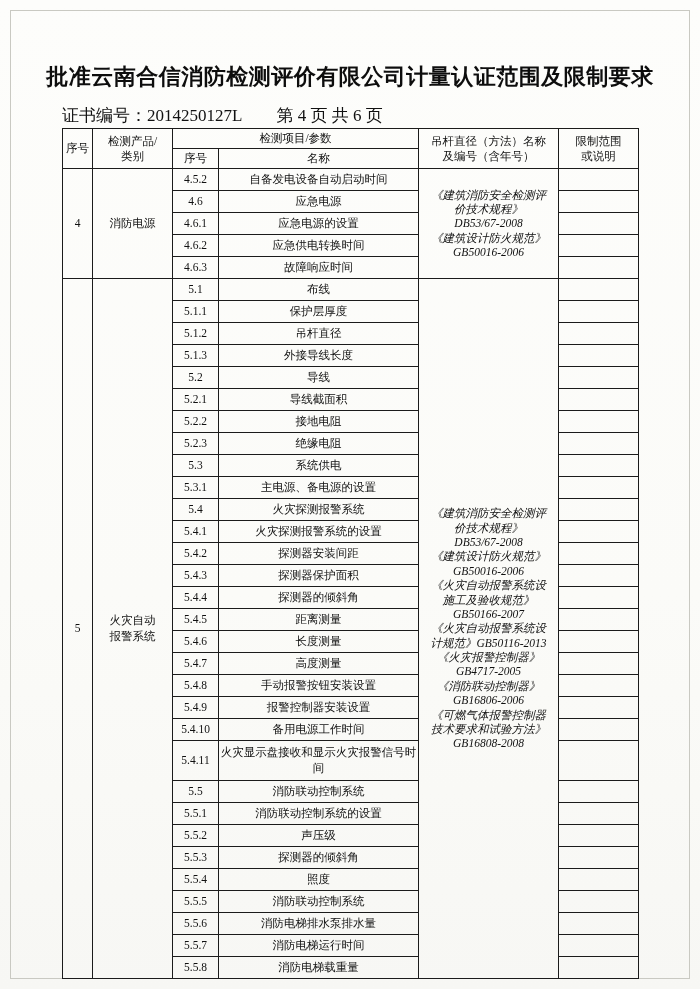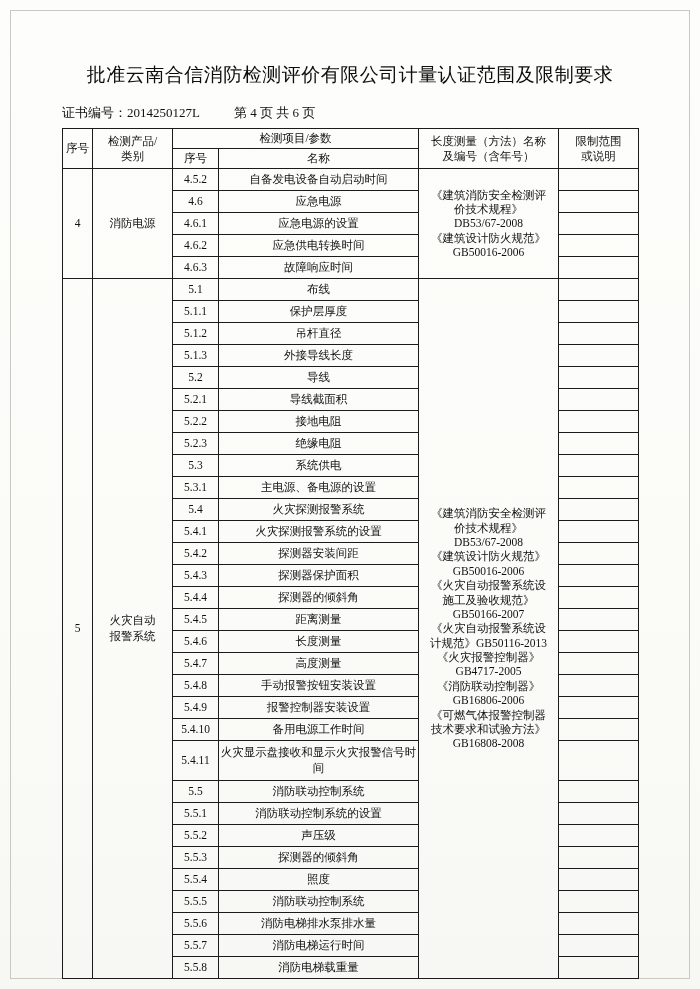--- a/index.html
+++ b/index.html
@@ -26,31 +26,31 @@
     left: 10px; top: 10px; right: 10px; bottom: 10px;
     border: 1px solid #c9c9c2;
     pointer-events: none;
   }
   .doc-title {
     position: absolute;
     top: 62px;
     left: 0;
     width: 700px;
     text-align: center;
-    font-size: 19px;
-    font-weight: normal;
+    font-size: 22px;
+    font-weight: bold;
     letter-spacing: 0.5px;
     color: #0d0d0d;
   }
   .meta-row {
     position: absolute;
     top: 104px;
     left: 62px;
     width: 580px;
-    font-size: 13px;
+    font-size: 17px;
     display: flex;
     align-items: baseline;
   }
   .meta-cert { white-space: nowrap; }
   .meta-valid { white-space: nowrap; margin-left: 26px; }
   .meta-page { white-space: nowrap; margin-left: 34px; }
 
   table.main {
     position: absolute;
     top: 128px;
@@ -93,20 +93,21 @@
     padding-left: 8px;
     font-size: 11.5px;
   }
   td.name-cell.two-line {
     line-height: 1.35;
   }
   td.std-cell {
     font-size: 11px;
     line-height: 1.45;
     padding: 2px 3px;
+    font-style: italic;
   }
   tbody tr { height: 22px; }
   tbody tr.tall-row { height: 40px; }
 
   .std-line { display: block; white-space: nowrap; }
   .vert-cat {
     display: inline-block;
     line-height: 1.35;
   }
 </style>
@@ -136,21 +137,21 @@
       <tr>
         <th rowspan="2" class="tall">
           <span class="vert-cat">序号</span>
         </th>
         <th rowspan="2" class="tall">
           <span>检测产品/</span><br>
           <span>类别</span>
         </th>
         <th colspan="2">检测项目/参数</th>
         <th rowspan="2" class="tall">
-          <span>长度测量（方法）名称</span><br>
+          <span>吊杆直径（方法）名称</span><br>
           <span>及编号（含年号）</span>
         </th>
         <th rowspan="2" class="tall">
           <span>限制范围</span><br>
           <span>或说明</span>
         </th>
       </tr>
       <tr>
         <th>序号</th>
         <th>名称</th>

